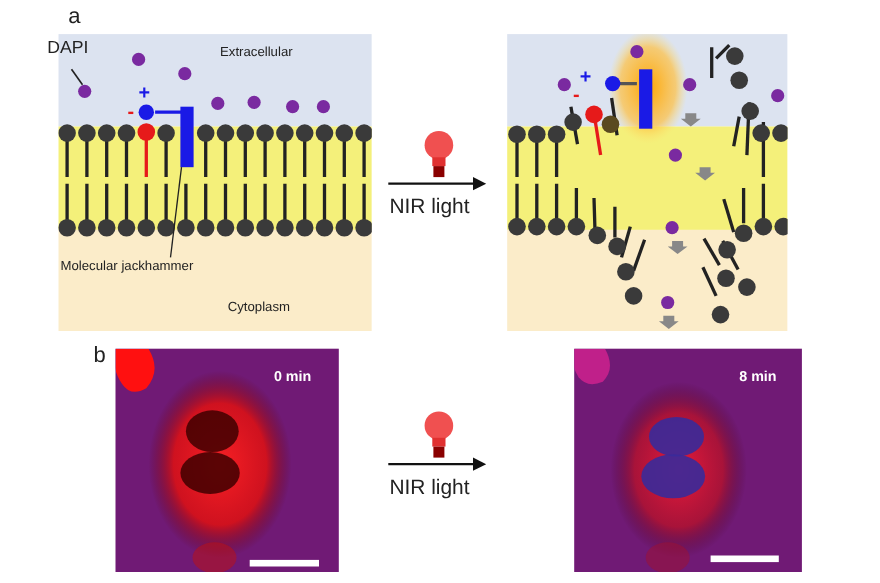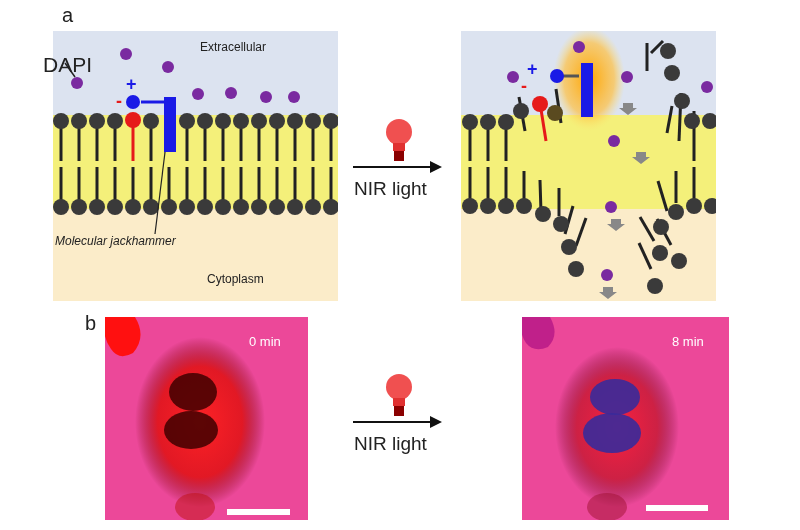--- a/index.html
+++ b/index.html
@@ -1,21 +1,21 @@
 <!DOCTYPE html>
 <html><head>
 <meta charset="utf-8">
 <style>
   html,body{margin:0;padding:0;background:#ffffff;}
   body{width:800px;height:530px;position:relative;overflow:hidden;font-family:"Liberation Sans",sans-serif;color:#222;}
   .abs{position:absolute;}
   .panel-letter{font-size:20px;color:#222;}
   .lbl{font-size:12px;color:#222;white-space:nowrap;}
   svg{position:absolute;left:0;top:0;}
-  .micro{position:absolute;background:#ec4899;overflow:hidden;}
+  .micro{position:absolute;background:#701a75;overflow:hidden;font-weight:bold;}
   .time{position:absolute;color:#fff;font-size:13px;}
   .scalebar{position:absolute;background:#fff;height:6px;}
 </style>
 </head>
 <body>
 
 <div class="abs panel-letter" style="left:62px;top:4px;">a</div>
 <div class="abs panel-letter" style="left:85px;top:312px;">b</div>
 
 <div class="abs" style="left:53px;top:31px;width:285px;height:270px;">
@@ -98,25 +98,25 @@
         <circle cx="178" cy="62" r="6"></circle>
         <circle cx="213" cy="66" r="6"></circle>
         <circle cx="241" cy="66" r="6"></circle>
     </g>
     <line x1="12" y1="32" x2="22" y2="46" stroke="#222" stroke-width="1.5"></line>
     <line x1="88" y1="71" x2="115" y2="71" stroke="#1a1ae6" stroke-width="3"></line>
     <circle cx="80" cy="71" r="7" fill="#1a1ae6"></circle>
     <rect x="111" y="66" width="12" height="55" fill="#1a1ae6"></rect>
     <line x1="112" y1="121" x2="102" y2="203" stroke="#222" stroke-width="1.2"></line>
   </svg>
-  <div class="abs lbl" style="left:-10px;top:4px;font-size:21px;margin-top:18px;">DAPI</div>
+  <div class="abs lbl" style="left:-10px;top:4px;font-size:16px;">DAPI</div>
   <div class="abs lbl" style="left:147px;top:9px;">Extracellular</div>
   <div class="abs" style="left:73px;top:43px;color:#1a1ae6;font-weight:bold;font-size:18px;">+</div>
   <div class="abs" style="left:63px;top:60px;color:#e61a1a;font-weight:bold;font-size:18px;">-</div>
-  <div class="abs lbl" style="left:2px;top:203px;font-style:italic;">Molecular jackhammer</div>
+  <div class="abs lbl" style="left:2px;top:203px;">Molecular jackhammer</div>
   <div class="abs lbl" style="left:154px;top:241px;">Cytoplasm</div>
 </div>
 
 <div class="abs" style="left:350px;top:110px;width:100px;height:100px;">
   <svg width="100" height="100" viewBox="0 0 100 100">
     <circle cx="49" cy="22" r="13" fill="#f05050"></circle>
     <rect x="43" y="33" width="12" height="8" fill="#e03030"></rect>
     <rect x="44" y="41" width="10" height="10" fill="#8a0000"></rect>
     <line x1="3" y1="57" x2="80" y2="57" stroke="#111" stroke-width="2"></line>
     <polygon points="80,51 92,57 80,63" fill="#111"></polygon>

